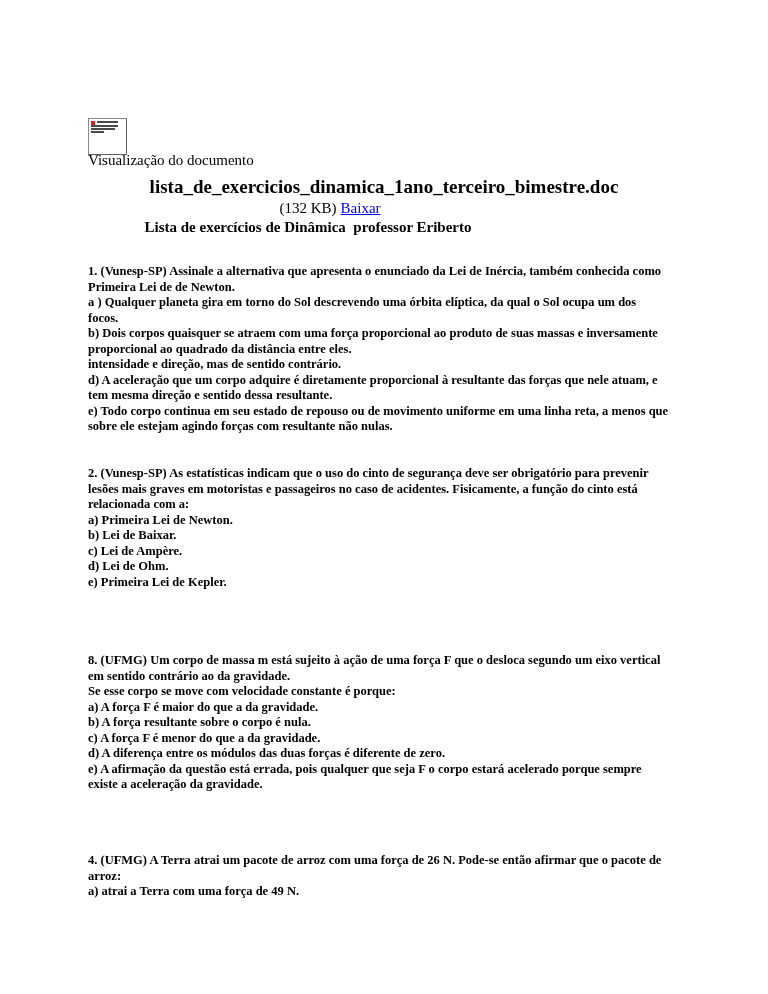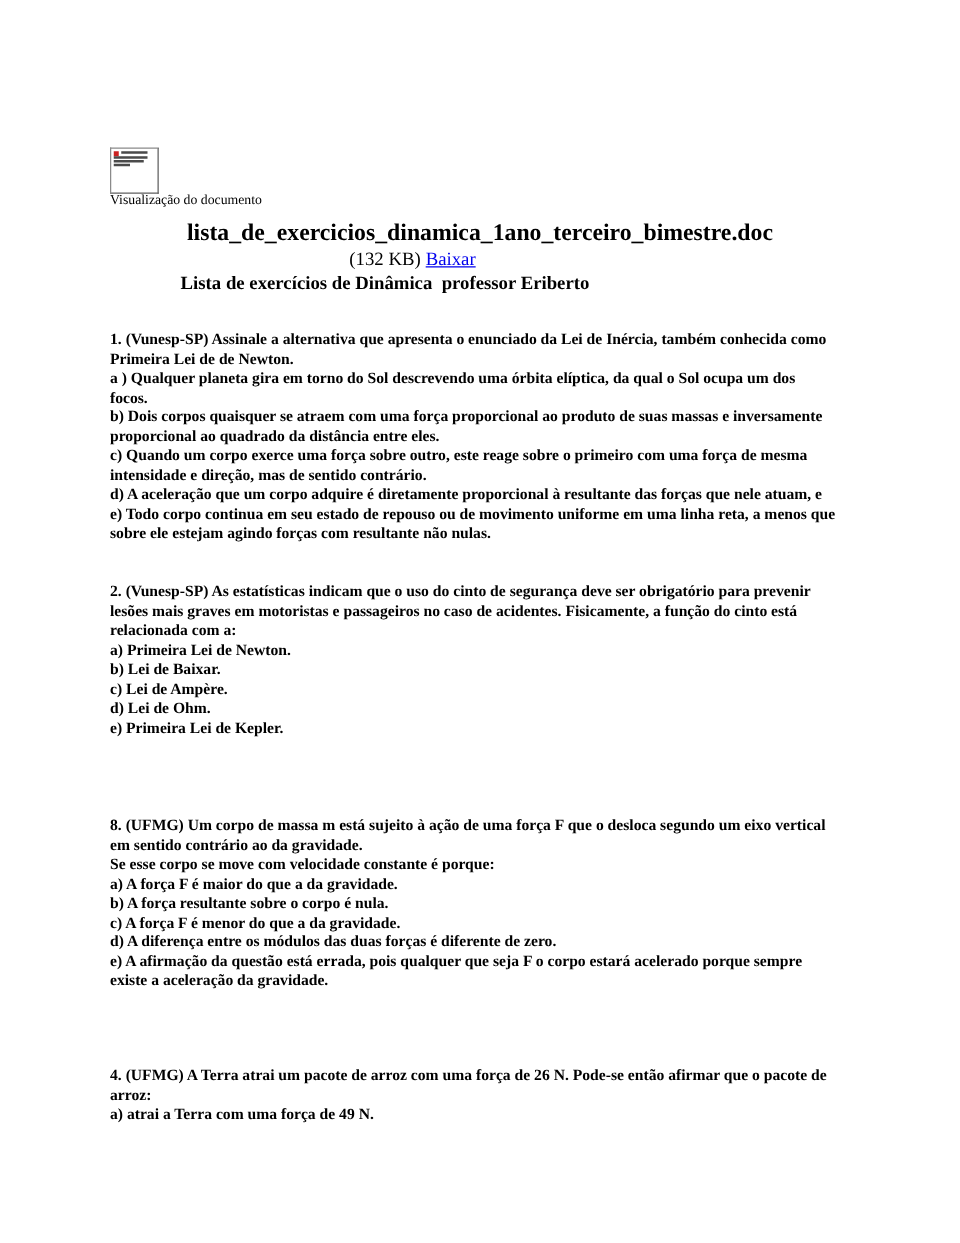--- a/index.html
+++ b/index.html
@@ -35,21 +35,21 @@
   }
   .tline { position: absolute; height: 2px; background: #4a4a4a; }
   .tline.t1 { left: 8px;  top: 2px;  width: 21px; }
   .tline.t2 { left: 2px;  top: 6px;  width: 27px; }
   .tline.t3 { left: 2px;  top: 9px;  width: 24px; }
   .tline.t4 { left: 2px;  top: 12px; width: 13px; }
 
   .caption {
     position: absolute;
     left: 88px; top: 151px;
-    font-size: 11px;
+    font-size: 15px;
     line-height: 18px;
   }
 
   .filename {
     position: absolute;
     left: 0; top: 175px;
     width: 768px;
     margin: 0;
     text-align: center;
     font-size: 19px;
@@ -117,23 +117,23 @@
 
   <div class="subtitle">Lista de exercícios de Dinâmica  professor Eriberto</div>
 
   <div class="q" style="top:264px">
       <div class="qline">1. (Vunesp-SP) Assinale a alternativa que apresenta o enunciado da Lei de Inércia, também conhecida como</div>
       <div class="qline">Primeira Lei de de Newton.</div>
       <div class="qline">a ) Qualquer planeta gira em torno do Sol descrevendo uma órbita elíptica, da qual o Sol ocupa um dos</div>
       <div class="qline">focos.</div>
       <div class="qline">b) Dois corpos quaisquer se atraem com uma força proporcional ao produto de suas massas e inversamente</div>
       <div class="qline">proporcional ao quadrado da distância entre eles.</div>
-      <div class="qline">c) Quando um corpo exerce uma força sobre outro, este reage sobre o primeiro com uma força de mesma</div>
       <div class="qline">intensidade e direção, mas de sentido contrário.</div>
       <div class="qline">d) A aceleração que um corpo adquire é diretamente proporcional à resultante das forças que nele atuam, e</div>
+      <div class="qline">tem mesma direção e sentido dessa resultante.</div>
       <div class="qline">e) Todo corpo continua em seu estado de repouso ou de movimento uniforme em uma linha reta, a menos que</div>
       <div class="qline">sobre ele estejam agindo forças com resultante não nulas.</div>
     </div>
 
   <div class="q" style="top:466px">
       <div class="qline">2. (Vunesp-SP) As estatísticas indicam que o uso do cinto de segurança deve ser obrigatório para prevenir</div>
       <div class="qline">lesões mais graves em motoristas e passageiros no caso de acidentes. Fisicamente, a função do cinto está</div>
       <div class="qline">relacionada com a:</div>
       <div class="qline">a) Primeira Lei de Newton.</div>
       <div class="qline">b) Lei de Baixar.</div>

